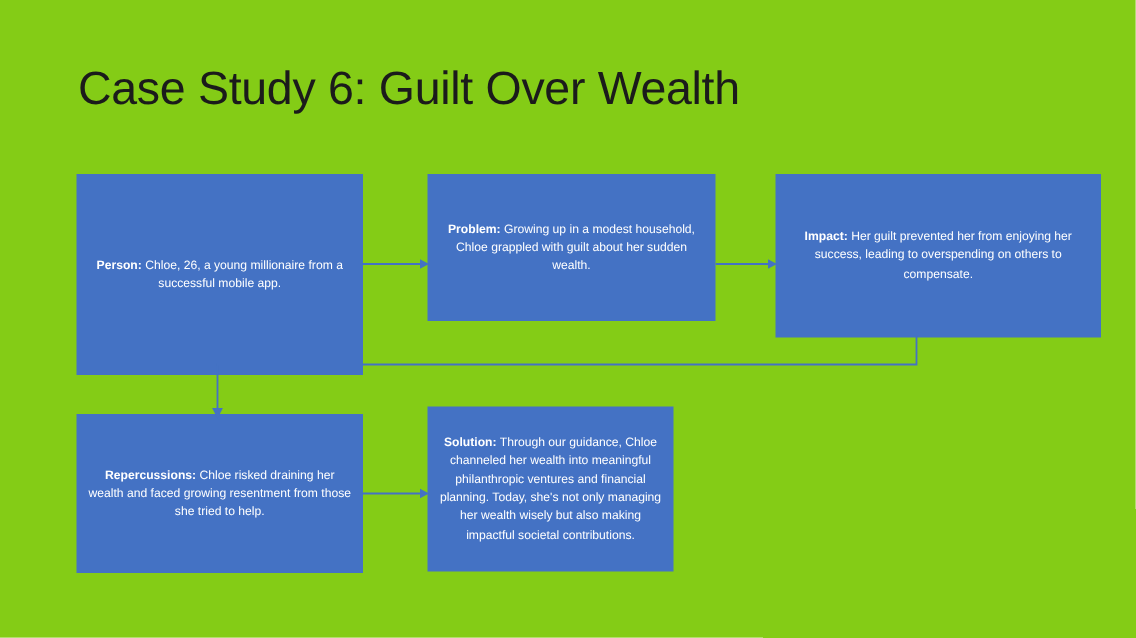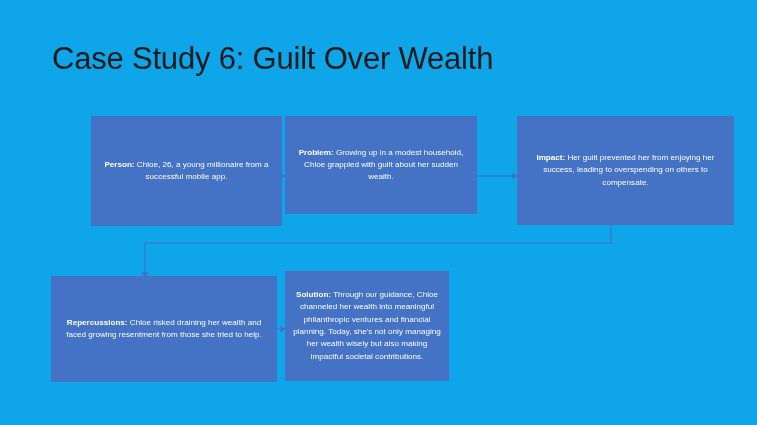--- a/index.html
+++ b/index.html
@@ -13,21 +13,21 @@
     position: relative;
     overflow: hidden;
     font-family: "Liberation Sans", sans-serif;
     background: #ffffff;
   }
   #slide {
     position: absolute;
     left: 0; top: 0;
     width: 757px;
     height: 425px;
-    background: #0ea5e9;
+    background: #84cc16;
   }
   #slide-title {
     position: absolute;
     left: 52px;
     top: 40px;
     width: 660px;
     font-size: 31px;
     line-height: 38px;
     font-weight: 400;
     color: #1b1b1b;
@@ -48,24 +48,24 @@
     font-size: 8.1px;
     line-height: 12.3px;
     text-align: center;
     width: 100%;
     font-family: "Liberation Sans", sans-serif;
   }
   .flow-box .box-text b {
     font-weight: bold;
   }
   
-  #box-person       { left: 51px;  top: 116px; width: 191px; height: 110px; margin-left: 40px; }
+  #box-person       { left: 51px;  top: 116px; width: 191px; height: 134px; }
   #box-problem      { left: 285px; top: 116px; width: 192px; height: 98px; }
   #box-impact       { left: 517px; top: 116px; width: 217px; height: 109px; }
-  #box-repercussions{ left: 51px;  top: 276px; width: 226px; height: 106px; }
+  #box-repercussions{ left: 51px;  top: 276px; width: 191px; height: 106px; }
   #box-solution     { left: 285px; top: 271px; width: 164px; height: 110px; }
 
   
   .arrow-h {
     position: absolute;
     height: 10px;
     display: block;
   }
   #arrow-person-problem  { left: 242px; top: 171px; width: 44px; }
   #arrow-problem-impact  { left: 477px; top: 171px; width: 41px; }

